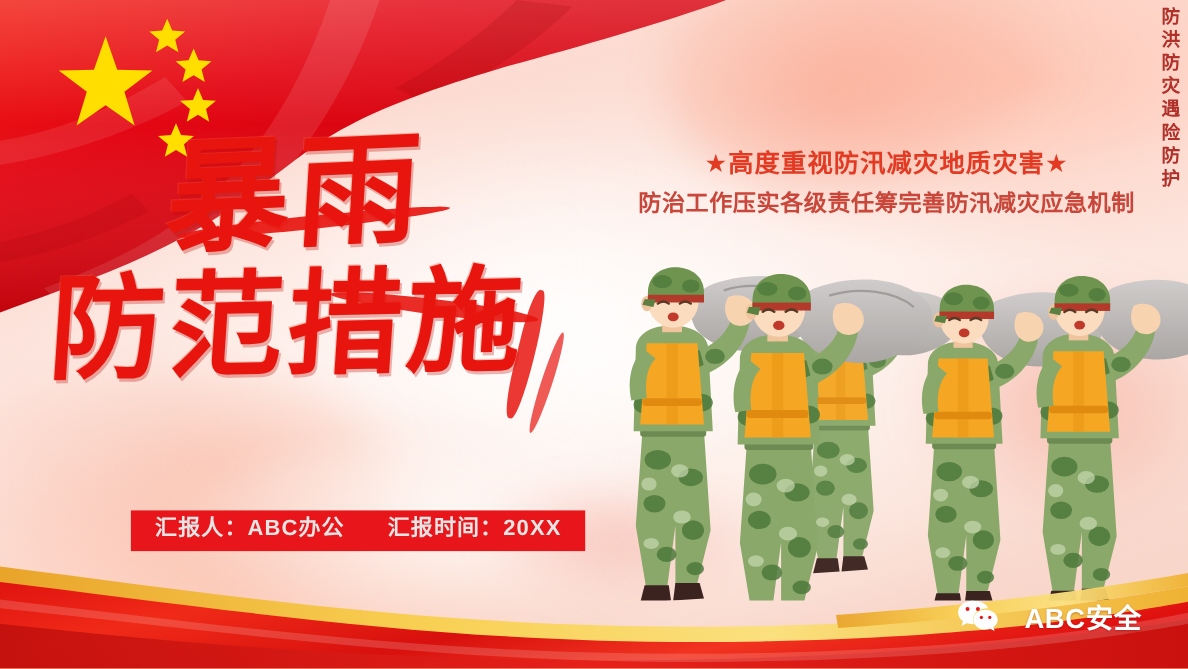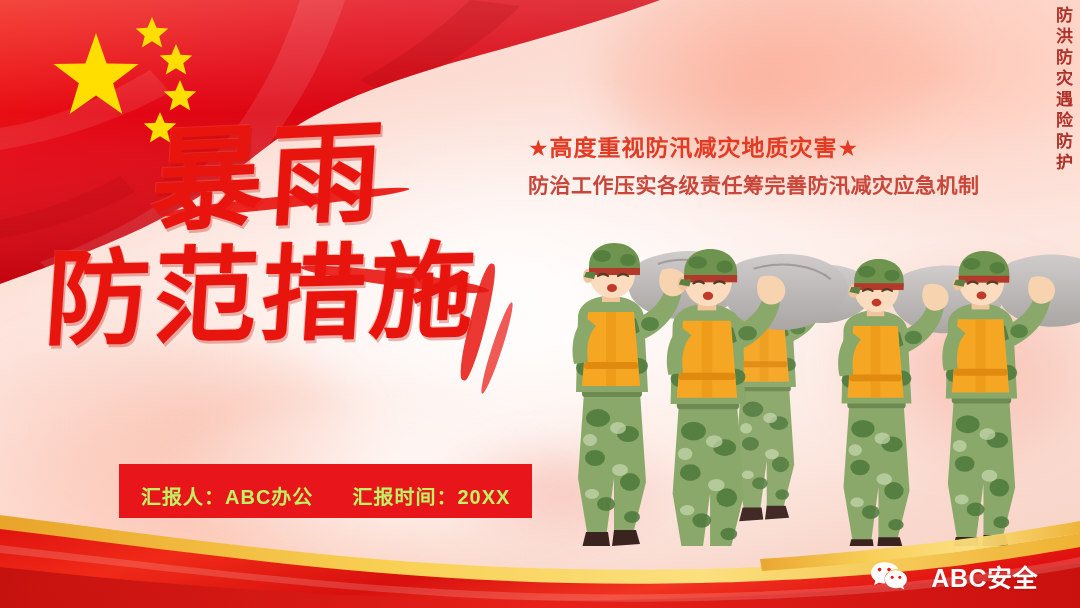--- a/index.html
+++ b/index.html
@@ -46,21 +46,21 @@
   
   .vertical-slogan{
     position:absolute;right:8px;top:6px;
     writing-mode:vertical-rl;text-orientation:upright;
     font-size:17px;letter-spacing:4px;font-weight:700;
     color:#b0302a;line-height:1.18;
     font-family:"Liberation Sans","DejaVu Sans",sans-serif;
   }
 
   
-  .headlines{position:absolute;left:528px;top:134px;width:516px;}
+  .headlines{position:absolute;left:548px;top:134px;width:516px;text-align:center;}
   .headline-1{
     font-size:23px;font-weight:700;color:#e23a23;letter-spacing:1px;
     line-height:1.25;white-space:nowrap;
   }
   .headline-2{
     margin-top:10px;font-size:21px;font-weight:700;color:#c9463a;
     letter-spacing:.5px;line-height:1.25;white-space:nowrap;
   }
 
   
@@ -85,37 +85,37 @@
   .s2{left:300px;top:272px;width:190px;height:14px;transform:rotate(7deg);opacity:.9;
       border-radius:55% 45% 40% 60%/50%;}
   .s3{left:470px;top:262px;width:16px;height:120px;transform:rotate(14deg);opacity:.85;
       border-radius:50%/40% 60% 55% 45%;}
   .s4{left:492px;top:300px;width:10px;height:96px;transform:rotate(18deg);opacity:.7;
       border-radius:50%;}
 
   
   .presenter-bar{
     position:absolute;left:119px;top:464px;
-    background:#e8161a;color:#bef264;
-    padding:22px 22px 10px;font-size:20px;font-weight:700;
+    background:#e8161a;color:#e5e5e5;
+    padding:5px 22px 10px;font-size:20px;font-weight:700;
     letter-spacing:1px;white-space:nowrap;line-height:1.1;
   }
   .presenter-bar .sep{display:inline-block;width:26px;}
 
   
   .soldiers{position:absolute;left:552px;top:236px;width:528px;height:310px;}
   .soldiers svg{display:block;}
 
   
   .ribbon{position:absolute;left:0;bottom:0;width:1080px;height:115px;}
   .ribbon svg{display:block;}
 
   
   .brand{
-    position:absolute;right:42px;bottom:14px;
+    position:absolute;right:42px;bottom:30px;
     display:flex;align-items:center;gap:23px;z-index:9;
   }
   .brand .wc{display:block;}
   .brand-name{
     color:#fff;font-size:25px;font-weight:700;letter-spacing:.5px;
     text-shadow:0 1px 2px rgba(120,0,0,.35);
   }
 </style>
 </head>
 <body>

